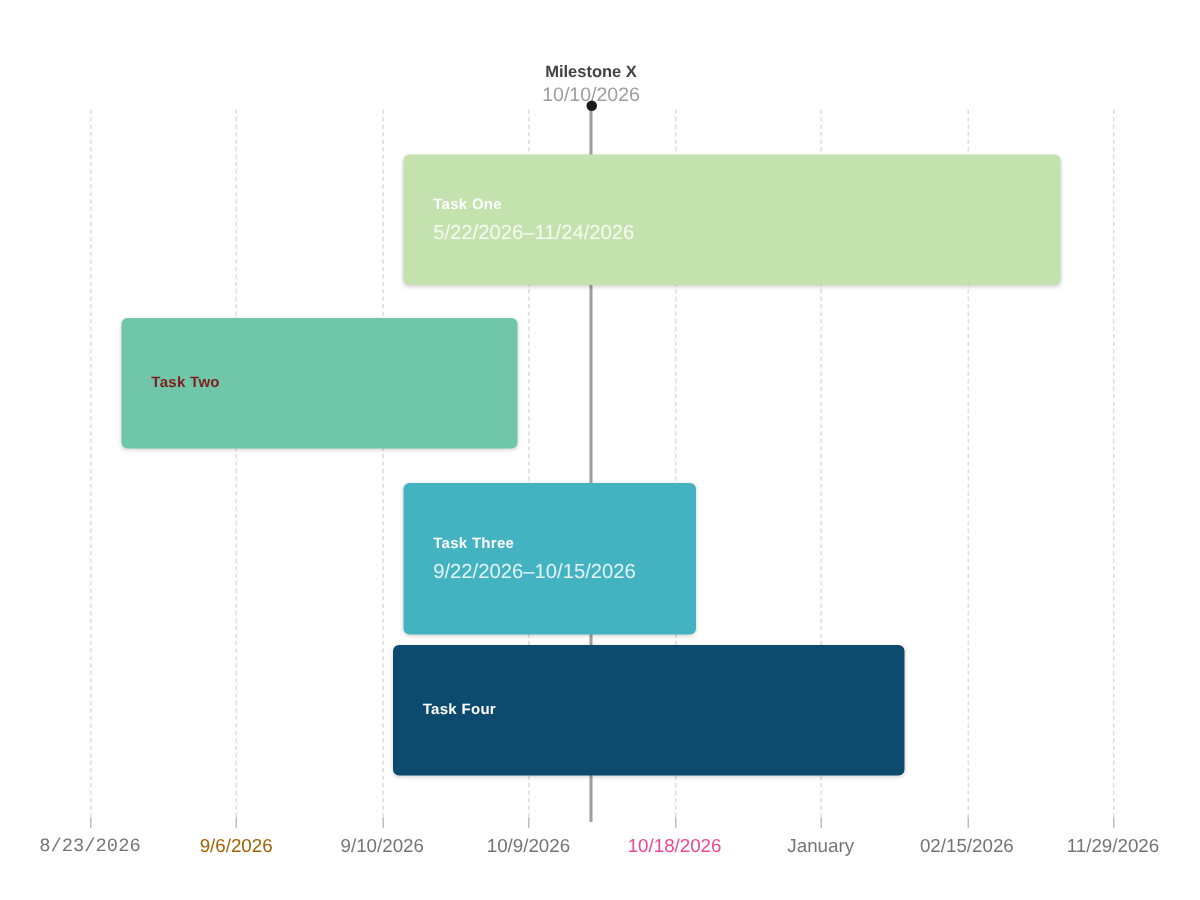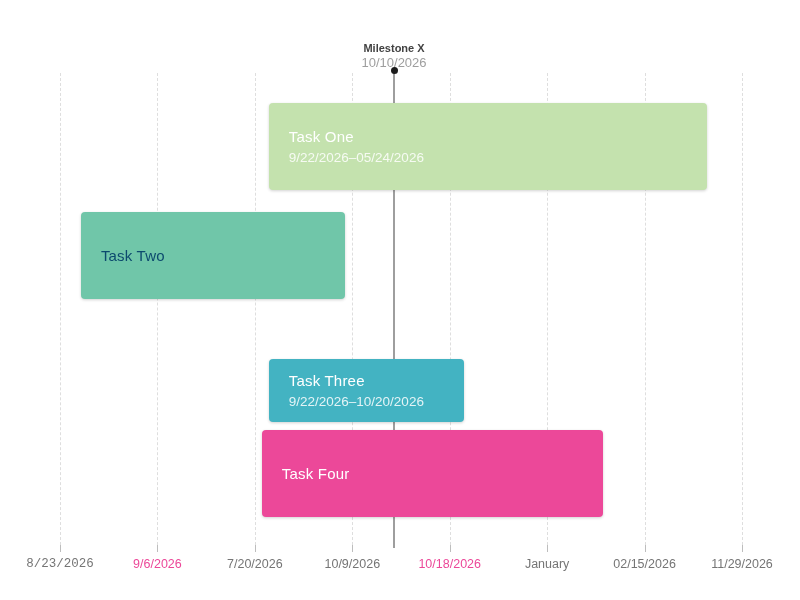--- a/index.html
+++ b/index.html
@@ -34,22 +34,22 @@
     border-radius: 4px;
     box-shadow: 0 1px 3px rgba(0,0,0,0.18);
     display: flex;
     flex-direction: column;
     justify-content: center;
     padding-left: 20px;
     color: #ffffff;
     cursor: default;
   }
   .bar-title {
-    font-size: 15px;
-    font-weight: normal;
+    font-size: 10px;
+    font-weight: bold;
     letter-spacing: 0.2px;
   }
   .bar-dates {
     font-size: 13.5px;
     margin-top: 5px;
     opacity: 0.85;
   }
   .milestone-label {
     position: absolute;
     transform: translateX(-50%);
@@ -74,47 +74,47 @@
       <div class="gridline" style="left: 547.143px; top: 73px; height: 472px; border-left-color: rgb(222, 222, 222);"></div>
       <div class="gridline" style="left: 644.571px; top: 73px; height: 472px; border-left-color: rgb(222, 222, 222);"></div>
       <div class="gridline" style="left: 742px; top: 73px; height: 472px; border-left-color: rgb(222, 222, 222);"></div>
     </div>
 
   <div class="ms-line" id="ms-line" style="left: 393.041px; top: 70px; height: 478px; background: rgb(158, 158, 158);"></div>
 
   <div id="bar-layer">
       <div class="bar" style="left: 268.776px; top: 103px; width: 438.429px; height: 87px; background: rgb(196, 226, 174); color: rgb(255, 255, 255);">
         <div class="bar-title">Task One</div>
-        <div class="bar-dates">9/22/2026–05/24/2026</div>
+        <div class="bar-dates">5/22/2026–11/24/2026</div>
       </div>
-      <div class="bar" style="left: 80.8776px; top: 212px; width: 264.449px; height: 87px; background: rgb(112, 198, 169); color: #0c4a6e;">
+      <div class="bar" style="left: 80.8776px; top: 212px; width: 264.449px; height: 87px; background: rgb(112, 198, 169); color: #7f1d1d;">
         <div class="bar-title">Task Two</div>
       </div>
-      <div class="bar" style="left: 268.776px; top: 322px; width: 194.857px; height: 63px; background: rgb(67, 179, 194); color: rgb(255, 255, 255); margin-top: 37px;">
+      <div class="bar" style="left: 268.776px; top: 322px; width: 194.857px; height: 101px; background: rgb(67, 179, 194); color: rgb(255, 255, 255);">
         <div class="bar-title">Task Three</div>
-        <div class="bar-dates">9/22/2026–10/20/2026</div>
+        <div class="bar-dates">9/22/2026–10/15/2026</div>
       </div>
-      <div class="bar" style="left: 261.816px; top: 430px; width: 341px; height: 87px; background: #ec4899; color: rgb(255, 255, 255);">
+      <div class="bar" style="left: 261.816px; top: 430px; width: 341px; height: 87px; background: #0c4a6e; color: rgb(255, 255, 255);">
         <div class="bar-title">Task Four</div>
       </div>
     </div>
 
   <div class="milestone-label" id="ms-label" style="left: 394.041px; top: 42px;">
     <div class="ms-title">Milestone X</div>
     <div class="ms-date">10/10/2026</div>
   </div>
   <div class="ms-dot" id="ms-dot" style="left: 390.541px; top: 66.5px; background: rgb(27, 27, 27);"></div>
 
   <div id="axis-layer">
       <div class="tickmark" style="left: 60px; top: 545px; height: 7px; background: rgb(189, 189, 189);"></div>
       <div class="axis-label" style="left: 60px; top: 557px; color: rgb(117, 117, 117); font-family: Liberation Mono, monospace;">8/23/2026</div>
       <div class="tickmark" style="left: 157.429px; top: 545px; height: 7px; background: rgb(189, 189, 189);"></div>
-      <div class="axis-label" style="left: 157.429px; top: 557px; color: #ec4899;">9/6/2026</div>
+      <div class="axis-label" style="left: 157.429px; top: 557px; color: #a16207;">9/6/2026</div>
       <div class="tickmark" style="left: 254.857px; top: 545px; height: 7px; background: rgb(189, 189, 189);"></div>
-      <div class="axis-label" style="left: 254.857px; top: 557px; color: rgb(117, 117, 117);">7/20/2026</div>
+      <div class="axis-label" style="left: 254.857px; top: 557px; color: rgb(117, 117, 117);">9/10/2026</div>
       <div class="tickmark" style="left: 352.286px; top: 545px; height: 7px; background: rgb(189, 189, 189);"></div>
       <div class="axis-label" style="left: 352.286px; top: 557px; color: rgb(117, 117, 117);">10/9/2026</div>
       <div class="tickmark" style="left: 449.714px; top: 545px; height: 7px; background: rgb(189, 189, 189);"></div>
       <div class="axis-label" style="left: 449.714px; top: 557px; color: #ec4899;">10/18/2026</div>
       <div class="tickmark" style="left: 547.143px; top: 545px; height: 7px; background: rgb(189, 189, 189);"></div>
       <div class="axis-label" style="left: 547.143px; top: 557px; color: rgb(117, 117, 117);">January</div>
       <div class="tickmark" style="left: 644.571px; top: 545px; height: 7px; background: rgb(189, 189, 189);"></div>
       <div class="axis-label" style="left: 644.571px; top: 557px; color: rgb(117, 117, 117);">02/15/2026</div>
       <div class="tickmark" style="left: 742px; top: 545px; height: 7px; background: rgb(189, 189, 189);"></div>
       <div class="axis-label" style="left: 742px; top: 557px; color: rgb(117, 117, 117); text-align: center;">11/29/2026</div>

